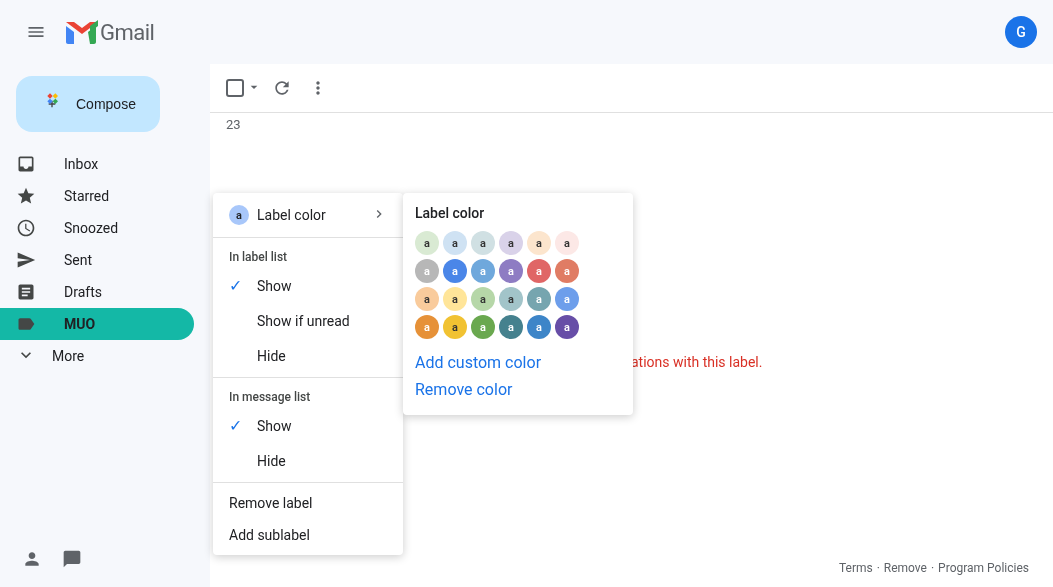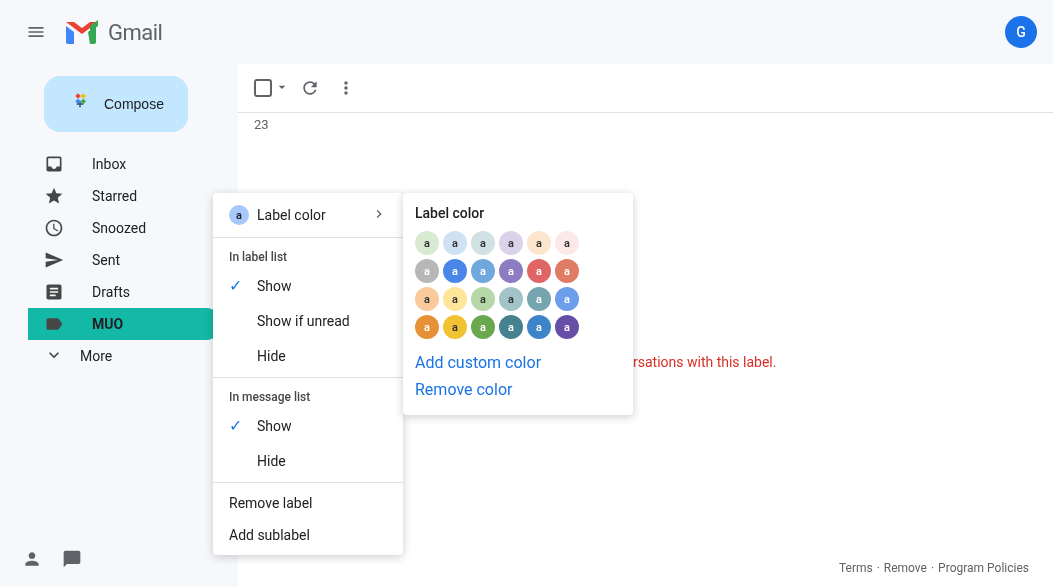--- a/index.html
+++ b/index.html
@@ -16,21 +16,21 @@
     }
     .hamburger-btn {
       width: 40px; height: 40px;
       border: none; background: none;
       border-radius: 50%;
       cursor: pointer;
       display: flex; align-items: center; justify-content: center;
       flex-shrink: 0;
     }
     .logo-area {
-      display: flex; align-items: center; gap: 8px;
+      display: flex; align-items: center; gap: 0;
       flex-shrink: 0;
       margin-right: 20px;
     }
     .gmail-m {
       width: 36px; height: 36px;
     }
     .gmail-text {
       font-size: 22px;
       color: #5f6368;
       font-weight: 400;
@@ -77,21 +77,20 @@
       display: flex;
       height: calc(587px - 64px);
     }
 
     
     .sidebar {
       width: 210px;
       flex-shrink: 0;
       overflow-y: auto;
       padding: 4px 0;
-      margin-left: 28px;
     }
     .compose-btn {
       display: flex;
       align-items: center;
       gap: 12px;
       margin: 8px 16px 16px 16px;
       padding: 16px 24px;
       background: #c2e7ff;
       border: none;
       border-radius: 16px;

